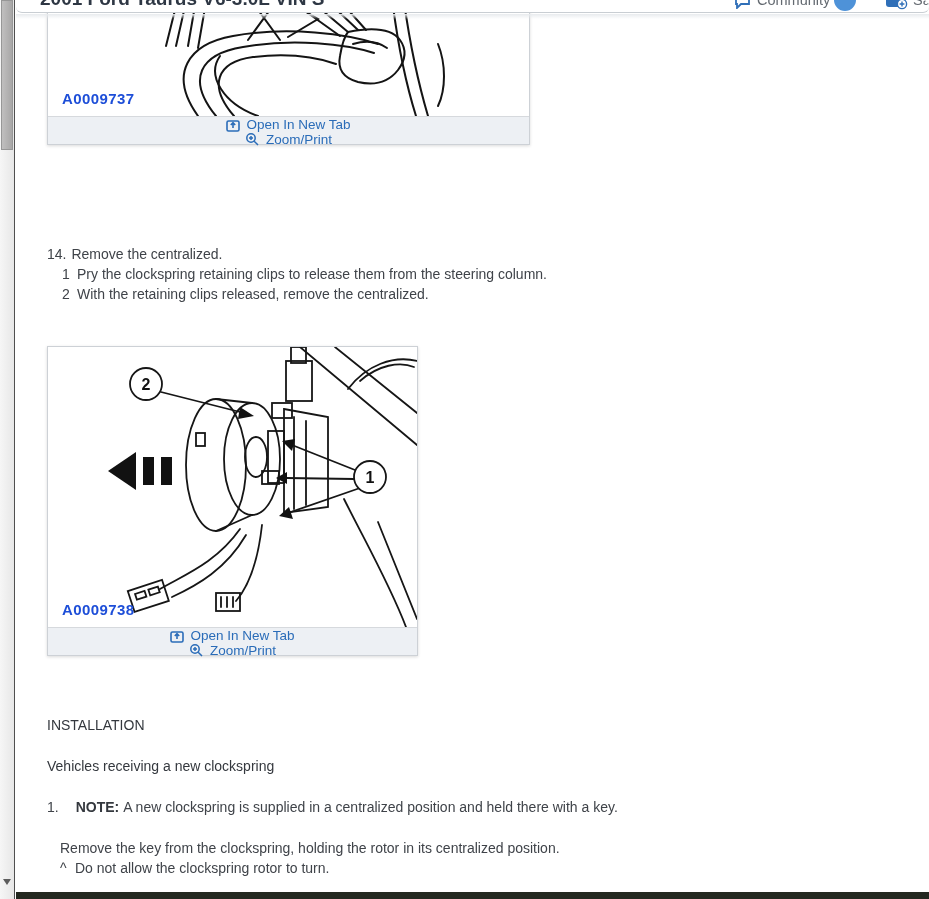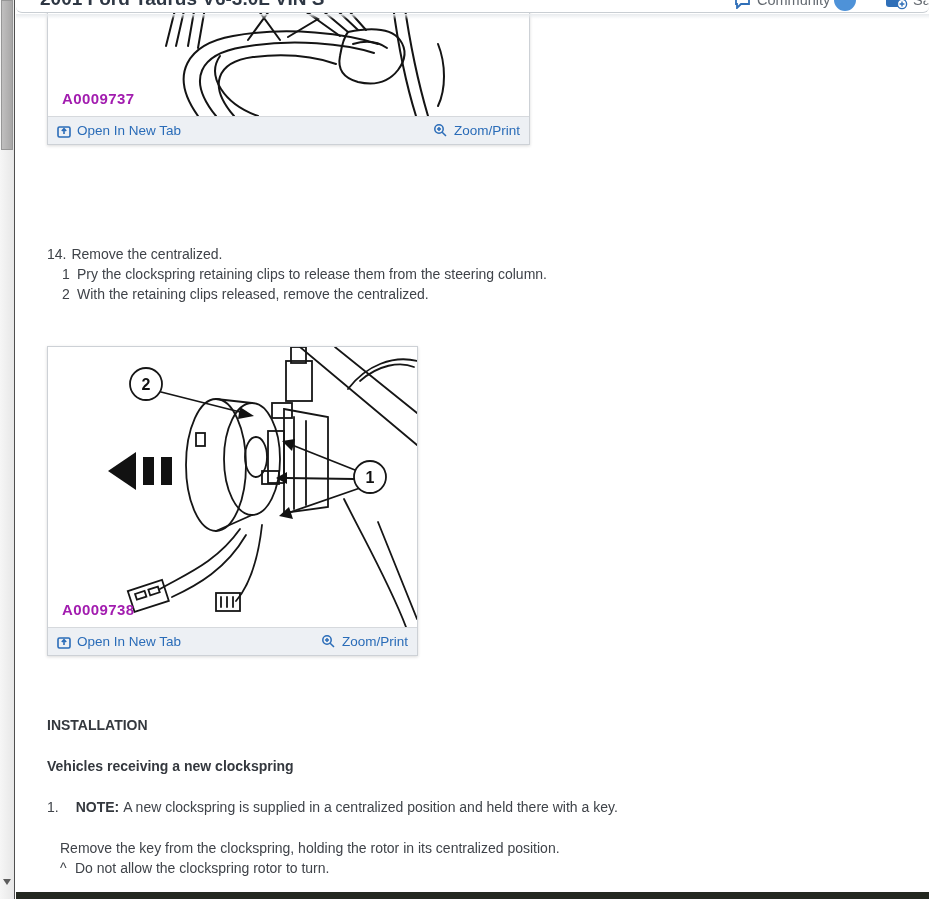--- a/index.html
+++ b/index.html
@@ -30,32 +30,32 @@
   .hdr-save-ic { position:absolute; left:869px; top:-8px; }
   .hdr-save { position:absolute; left:897px; top:-8px; font-size:14.5px; color:#646a71; white-space:nowrap; }
 
   
   .panel { position:absolute; background:#fff; border:1px solid #cdd1d6; box-shadow:0 1px 3px rgba(0,0,0,.15); }
   .panel-1 { left:47px; top:-257px; width:483px; height:402px; }
   .panel-2 { left:47px; top:346px; width:371px; height:310px; }
   .panel-img { position:relative; background:#fff; overflow:hidden; }
   .panel-1 .panel-img { height:372px; }
   .panel-2 .panel-img { height:280px; }
-  .fig-label { position:absolute; left:14px; bottom:9px; font-size:15px; font-weight:bold; color:#a21caf; letter-spacing:.4px;margin-top:34px; }
+  .fig-label { position:absolute; left:14px; bottom:9px; font-size:15px; font-weight:bold; color:#1d4ed8; letter-spacing:.4px;margin-top:34px; }
   .panel-footer { height:28px; background:#edf0f4; border-top:1px solid #d6d9dd;
-    display:flex; align-items:center; justify-content:space-between; padding:0 9px; }
+    display:flex; align-items:center; justify-content:space-between; padding:0 9px;flex-direction:column; }
   .flink { display:flex; align-items:center; gap:6px; color:#2a6cb8; font-size:13.5px; cursor:pointer; white-space:nowrap; }
   .flink svg { display:block; }
 
   
   .txt { position:absolute; font-size:14px; color:#3f4349; white-space:nowrap; }
   .txt b { color:#34383e;padding-left:12px; }
   .num { display:inline-block; margin-right:5px; }
   .subnum { display:inline-block; width:15px; }
-  .bold-h { position:absolute; font-size:14px; font-weight:bold; color:#34383e; white-space:nowrap; }
+  .bold-h { position:absolute; font-size:14px; font-weight:normal; color:#34383e; white-space:nowrap; }
 
   svg .ln { stroke:#161616; stroke-width:1.8; fill:none; stroke-linecap:round; }
   svg .ln2 { stroke:#141414; stroke-width:2; fill:none; stroke-linecap:round; }
   svg .fillb { fill:#111; stroke:none; }
   svg .callout { fill:#fff; stroke:#161616; stroke-width:1.8; }
   svg text { font-family:"Liberation Sans",sans-serif; font-weight:bold; font-size:16px; fill:#111; text-anchor:middle; }
 </style>
 </head>
 <body>
 

